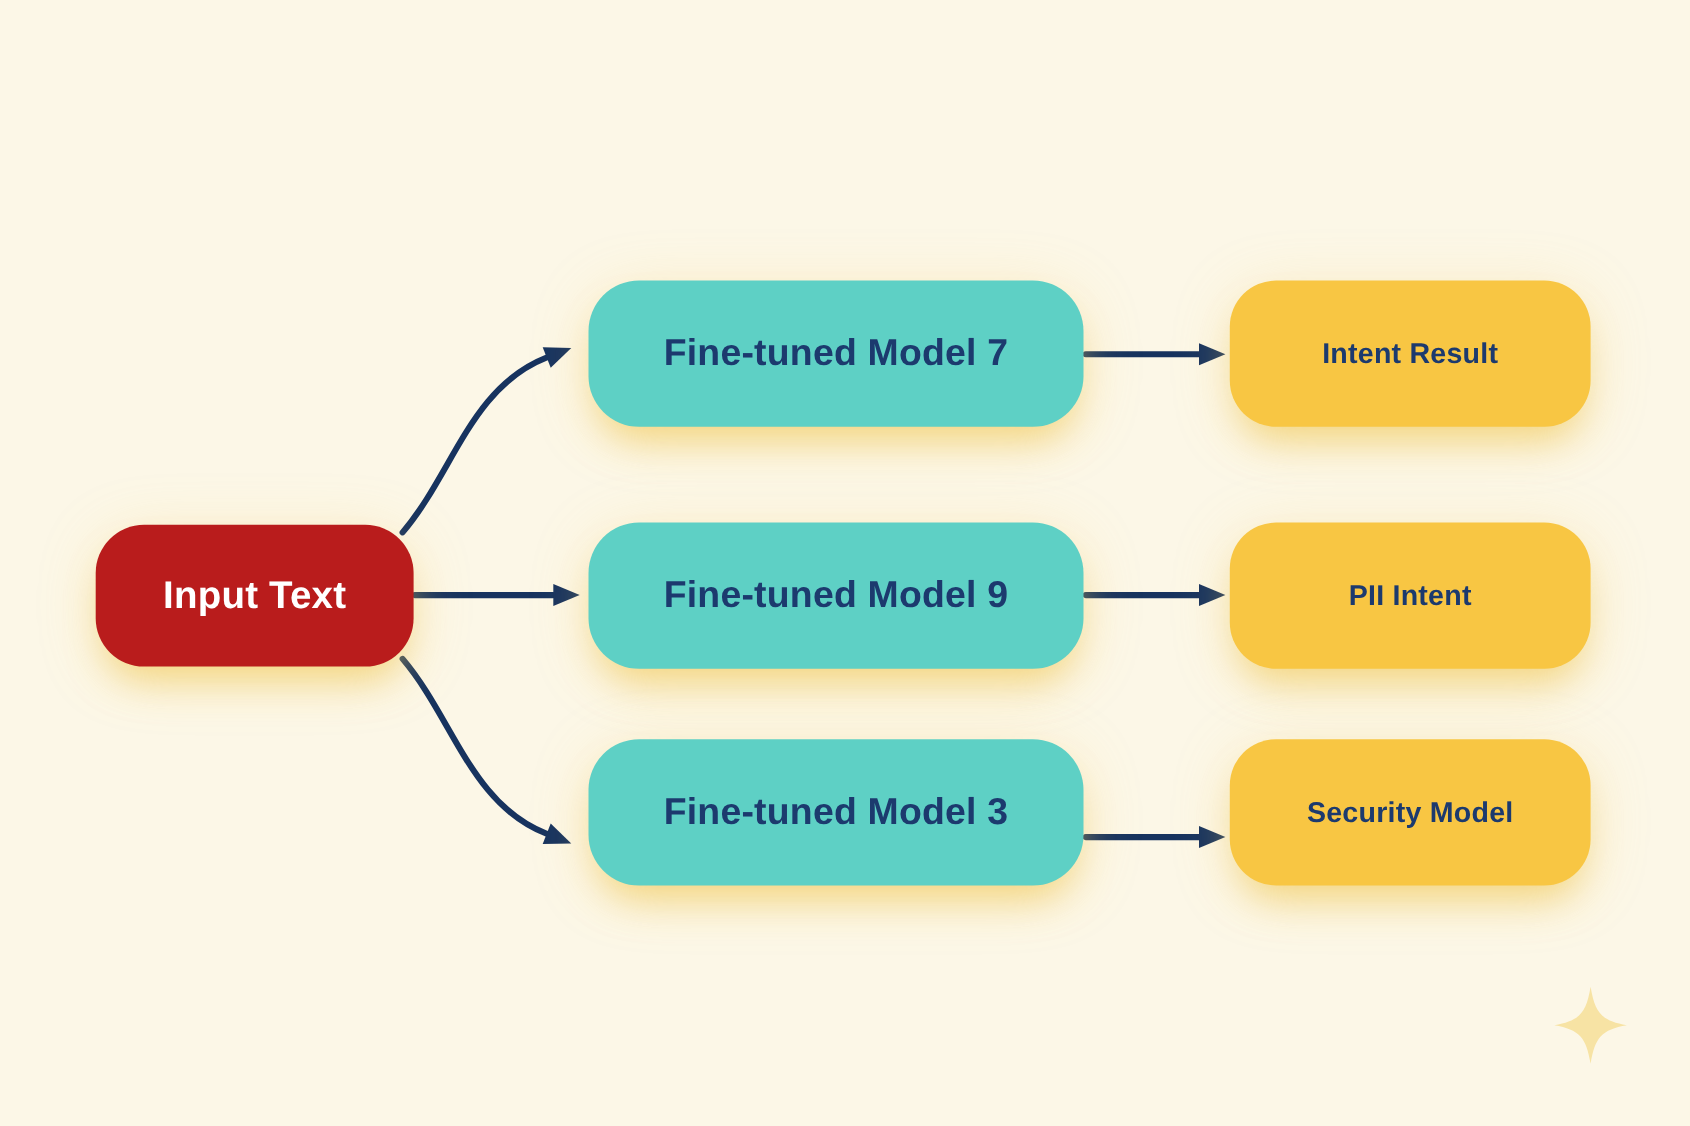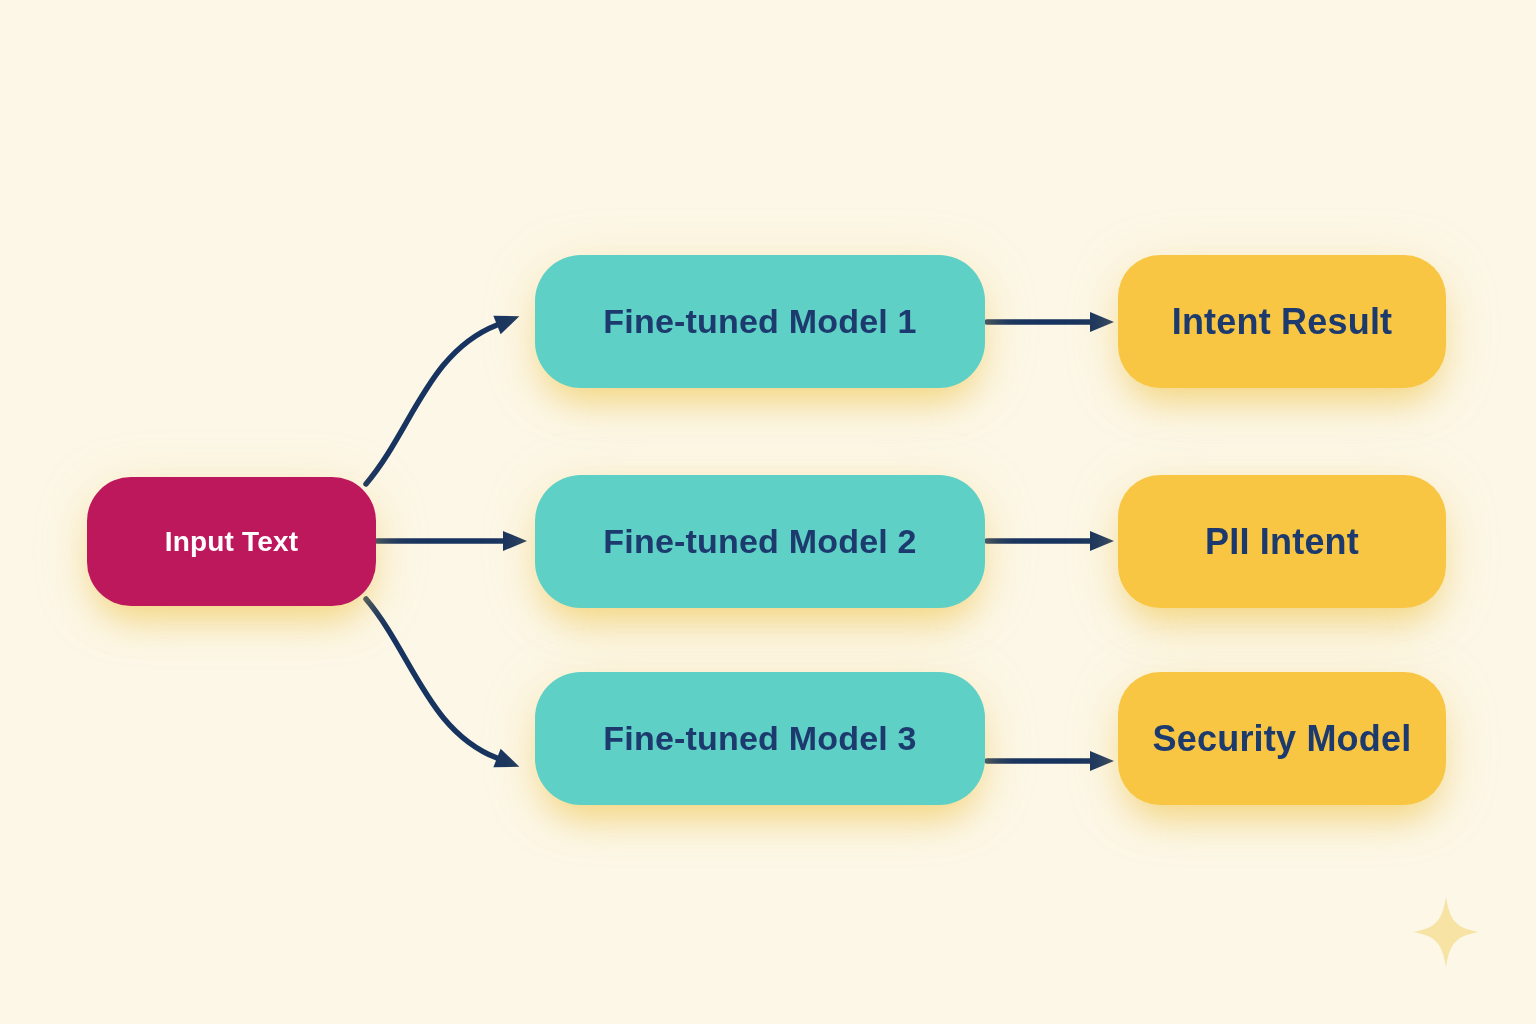--- a/index.html
+++ b/index.html
@@ -33,41 +33,41 @@
     letter-spacing: 0.2px;
     box-shadow: 0 22px 34px -10px rgba(240, 198, 82, 0.60),
                 0 8px 55px -6px rgba(240, 205, 100, 0.35);
   }
   .node-input {
     left: 87px;
     top: 477px;
     width: 289px;
     height: 129px;
     border-radius: 44px;
-    background: #be185d;
+    background: #b91c1c;
     color: #FFFFFF;
-    font-size: 28px;
+    font-size: 35px;
   }
   .node-model {
     left: 535px;
     width: 450px;
     height: 133px;
     border-radius: 46px;
     background: #5ED0C5;
     color: #1C3A6E;
     font-size: 34px;
   }
   .node-result {
     left: 1118px;
     width: 328px;
     height: 133px;
     border-radius: 42px;
     background: #F8C643;
     color: #1C3A6E;
-    font-size: 36px;
+    font-size: 26px;
   }
   .row-1 { top: 255px; }
   .row-2 { top: 475px; }
   .row-3 { top: 672px; }
 </style>
 </head>
 <body>
 
 <div class="stage">
 
@@ -95,24 +95,24 @@
              C 1456 936, 1450 943, 1446 967
              C 1442 943, 1436 936, 1413 932
              C 1436 928, 1442 921, 1446 897 Z" fill="#F7E3A4"></path>
   </svg>
 
   <div class="node node-input">
     <span>Input Text</span>
   </div>
 
   <div class="node node-model row-1">
-    <span>Fine-tuned Model 1</span>
+    <span>Fine-tuned Model 7</span>
   </div>
   <div class="node node-model row-2">
-    <span>Fine-tuned Model 2</span>
+    <span>Fine-tuned Model 9</span>
   </div>
   <div class="node node-model row-3">
     <span>Fine-tuned Model 3</span>
   </div>
 
   <div class="node node-result row-1">
     <span>Intent Result</span>
   </div>
   <div class="node node-result row-2">
     <span>PII Intent</span>

